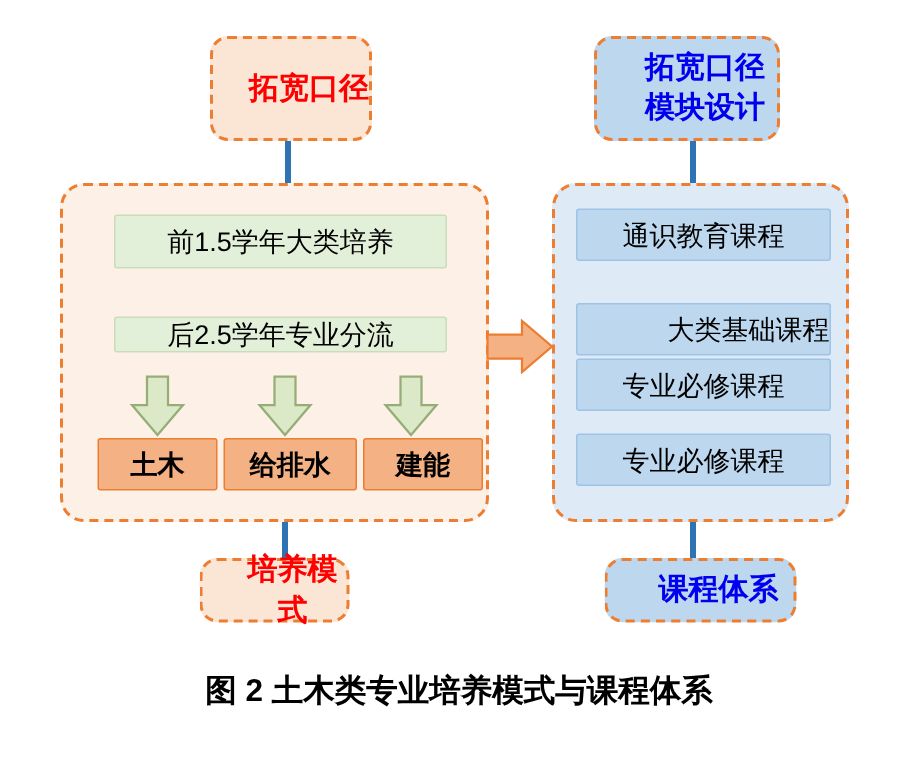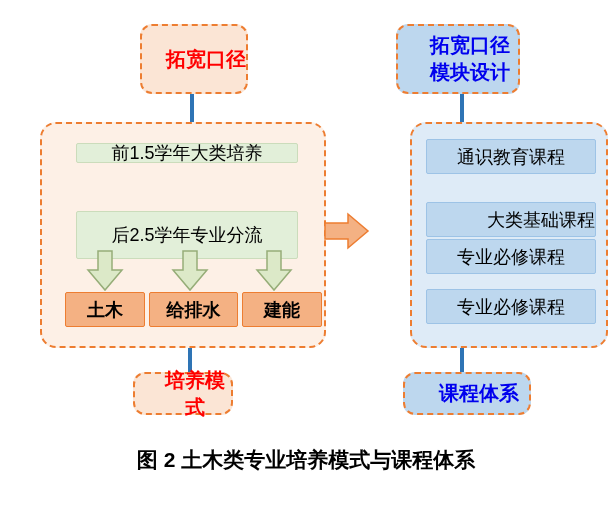--- a/index.html
+++ b/index.html
@@ -47,25 +47,25 @@
   <div class="connector" style="left:190px;top:94px;height:29px;"></div>
 
   <div class="dashed label-box inner-blue-fill blue-text" style="left:396px;top:24px;width:124px;height:70px;">
     <span>拓宽口径</span>
     <span>模块设计</span>
   </div>
   <div class="connector" style="left:460px;top:94px;height:29px;"></div>
 
   <div class="dashed light-peach-fill" style="left:40px;top:122px;width:286px;height:226px;">
 
-    <div class="inner-box green-box" style="left:34px;top:19px;width:222px;height:20px;">
+    <div class="inner-box green-box" style="left:34px;top:19px;width:222px;height:36px;">
       <span>前1.5学年大类培养</span>
     </div>
 
-    <div class="inner-box green-box" style="left:34px;top:87px;width:222px;height:48px;">
+    <div class="inner-box green-box" style="left:34px;top:87px;width:222px;height:24px;">
       <span>后2.5学年专业分流</span>
     </div>
 
     <svg class="arrow-svg" style="left:43px;top:126px;" width="40" height="42" viewBox="0 0 40 42">
       <polygon points="13,1 27,1 27,20 37,20 20,40 3,20 13,20" fill="#DCE9C8" stroke="#96AD78" stroke-width="1.5"></polygon>
     </svg>
     <svg class="arrow-svg" style="left:128px;top:126px;" width="40" height="42" viewBox="0 0 40 42">
       <polygon points="13,1 27,1 27,20 37,20 20,40 3,20 13,20" fill="#DCE9C8" stroke="#96AD78" stroke-width="1.5"></polygon>
     </svg>
     <svg class="arrow-svg" style="left:212px;top:126px;" width="40" height="42" viewBox="0 0 40 42">
@@ -80,21 +80,21 @@
     </div>
     <div class="inner-box orange-box" style="left:200px;top:168px;width:80px;height:35px;">
       <span>建能</span>
     </div>
   </div>
 
   <svg class="arrow-svg" style="left:324px;top:211px;" width="46" height="40" viewBox="0 0 46 40">
     <polygon points="1,12 24,12 24,3 44,20 24,37 24,28 1,28" fill="#F4B183" stroke="#ED7D31" stroke-width="1.5"></polygon>
   </svg>
 
-  <div class="dashed light-blue-fill" style="left:368px;top:122px;width:198px;height:226px;margin-left:42px;">
+  <div class="dashed light-blue-fill" style="left:368px;top:122px;width:198px;height:226px;">
 
     <div class="inner-box course-box" style="left:14px;top:15px;width:170px;height:35px;">
       <span>通识教育课程</span>
     </div>
     <div class="inner-box course-box" style="left:14px;top:78px;width:170px;height:35px;justify-content:flex-end;">
       <span>大类基础课程</span>
     </div>
     <div class="inner-box course-box" style="left:14px;top:115px;width:170px;height:35px;">
       <span>专业必修课程</span>
     </div>

